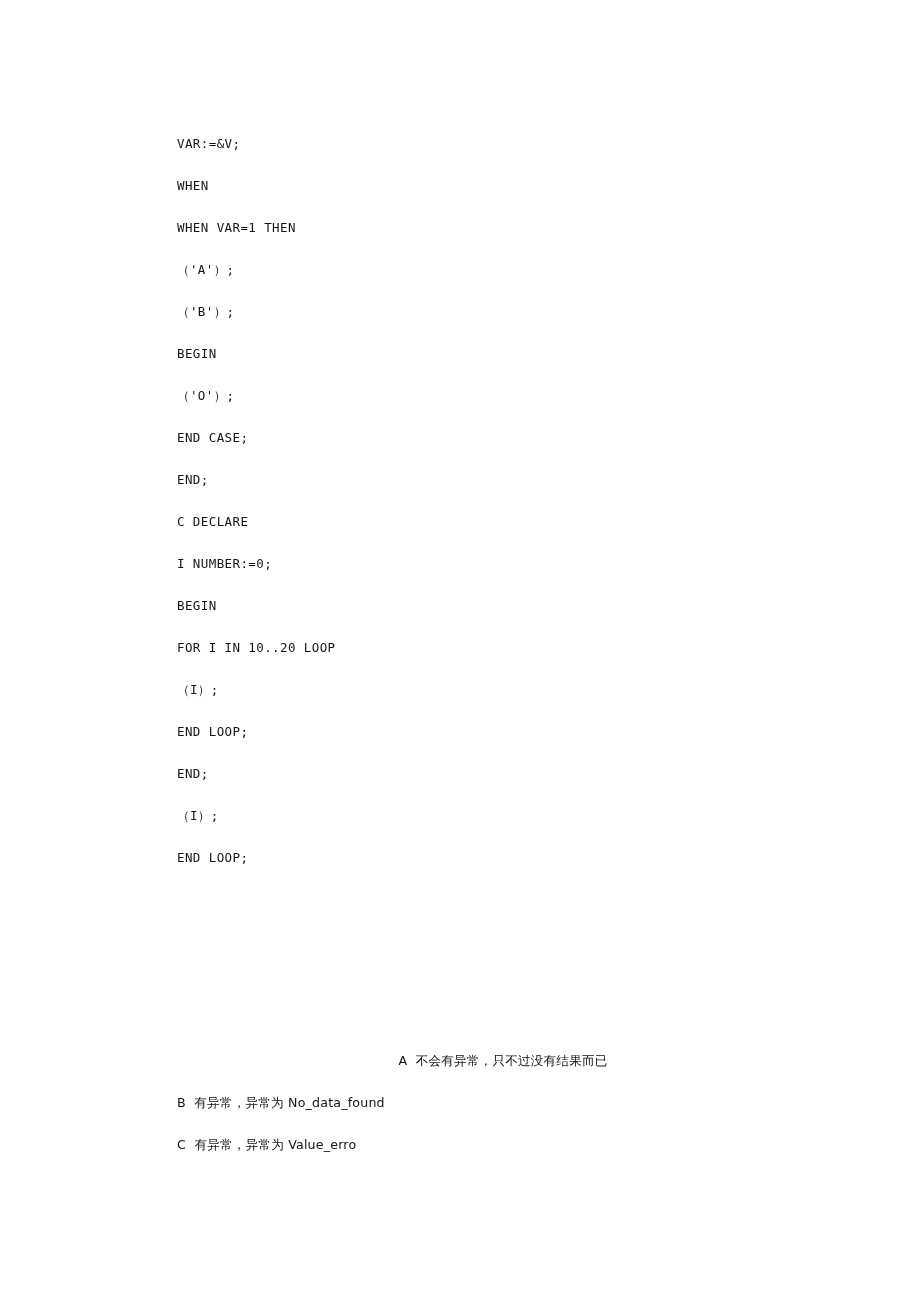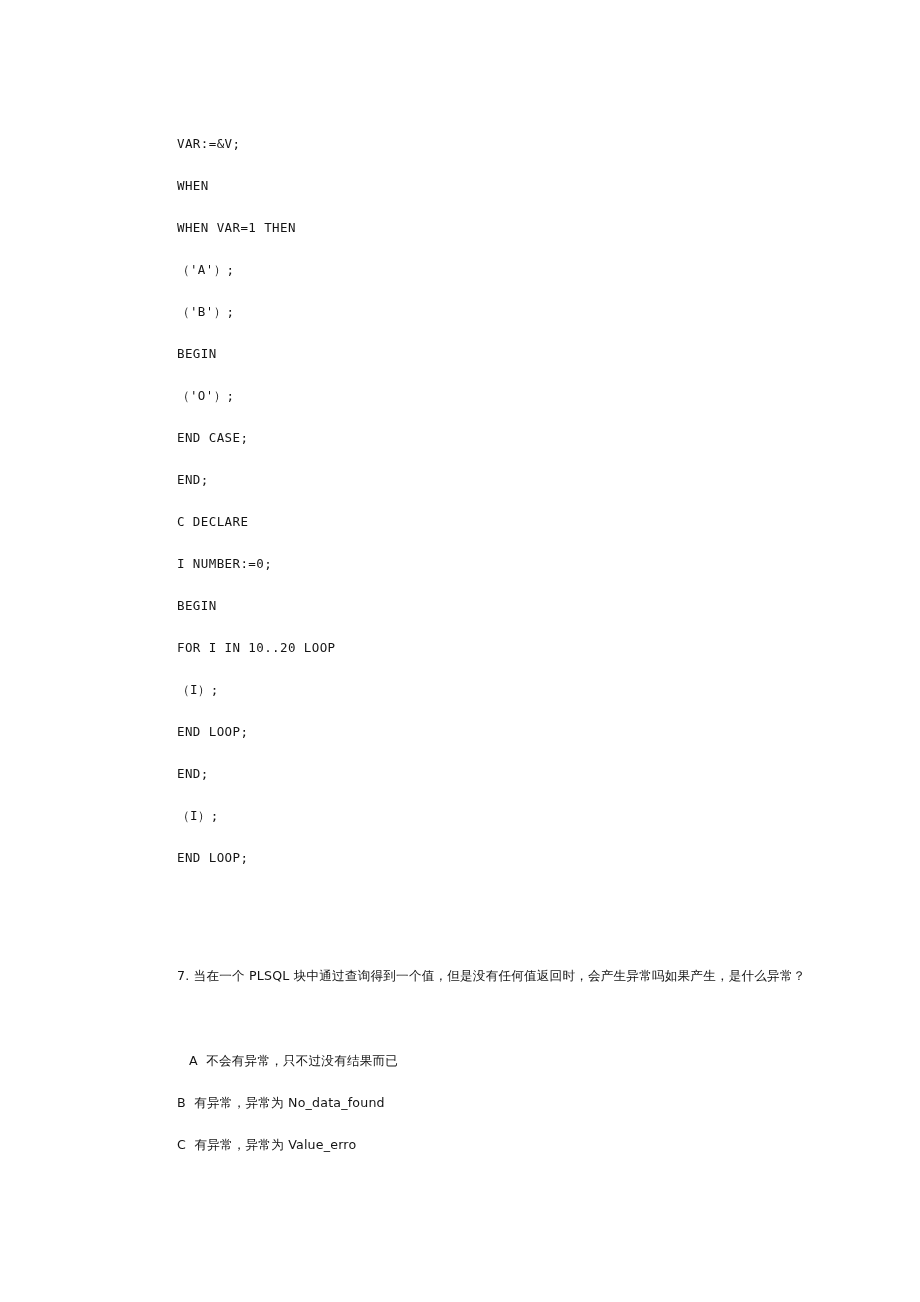--- a/index.html
+++ b/index.html
@@ -67,20 +67,21 @@
     height: 42px;
     line-height: 42px;
     font-family: "DejaVu Sans", "Liberation Sans", sans-serif;
     font-size: 12.6px;
     color: #141414;
     white-space: pre;
     letter-spacing: 0.2px;
   }
   .option-line.indented {
     padding-left: 12px;
+    text-align: center;
   }
 </style>
 </head>
 <body>
 
 <div class="page">
 
   <div class="content">
     <div class="code-line">VAR:=&amp;V;</div>
     <div class="code-line">WHEN</div>
@@ -95,23 +96,20 @@
     <div class="code-line">I NUMBER:=0;</div>
     <div class="code-line">BEGIN</div>
     <div class="code-line">FOR I IN 10..20 LOOP</div>
     <div class="code-line">（I）;</div>
     <div class="code-line">END LOOP;</div>
     <div class="code-line">END;</div>
     <div class="code-line">（I）;</div>
     <div class="code-line">END LOOP;</div>
   </div>
 
-  <div class="question-block">
-    <div class="question-text">7.  当在一个 PLSQL 块中通过查询得到一个值，但是没有任何值返回时，会产生异常吗如果产生，是什么异常？</div>
-  </div>
 
   <div class="options">
     <div class="option-line indented">A  不会有异常，只不过没有结果而已</div>
     <div class="option-line">B  有异常，异常为 No_data_found</div>
     <div class="option-line">C  有异常，异常为 Value_erro</div>
   </div>
 
 </div>
 
 </body></html>

